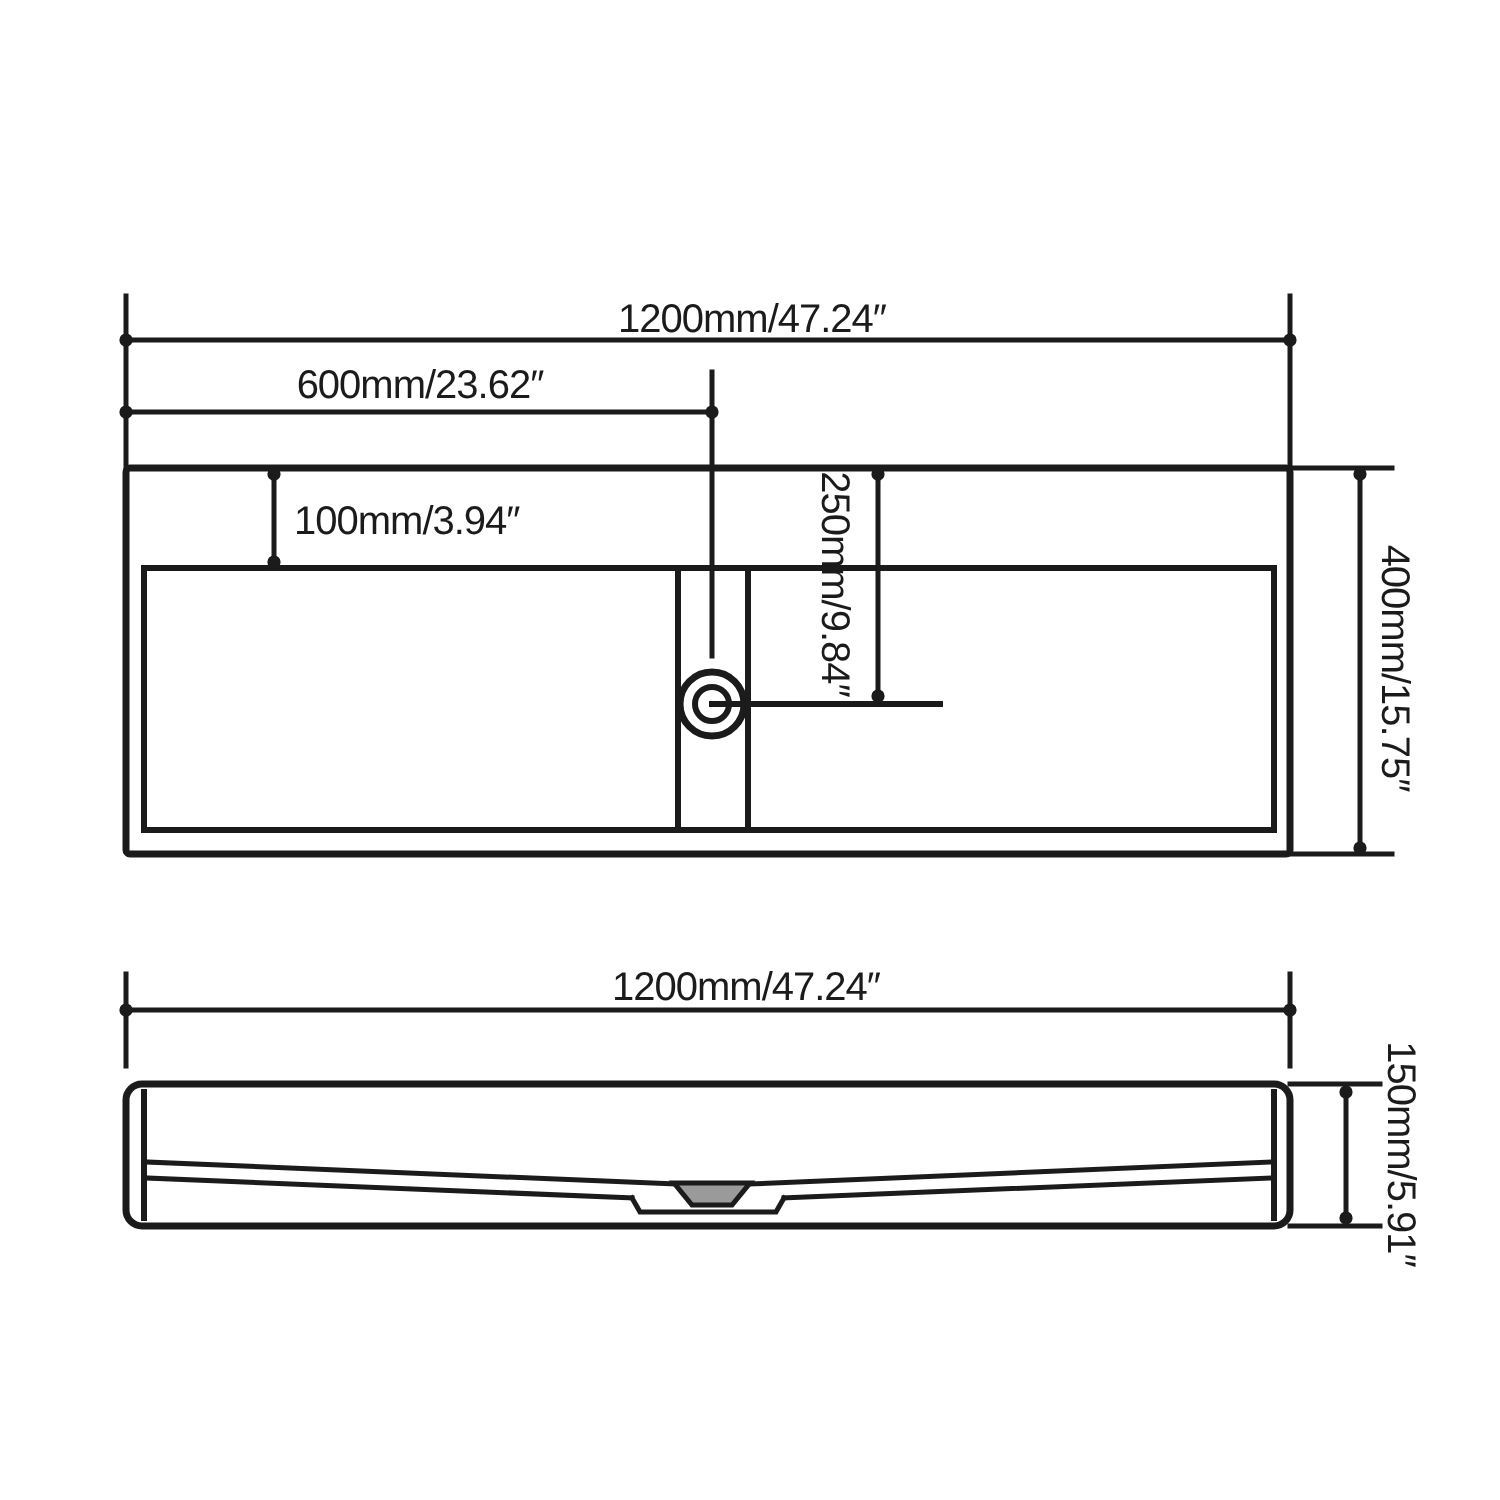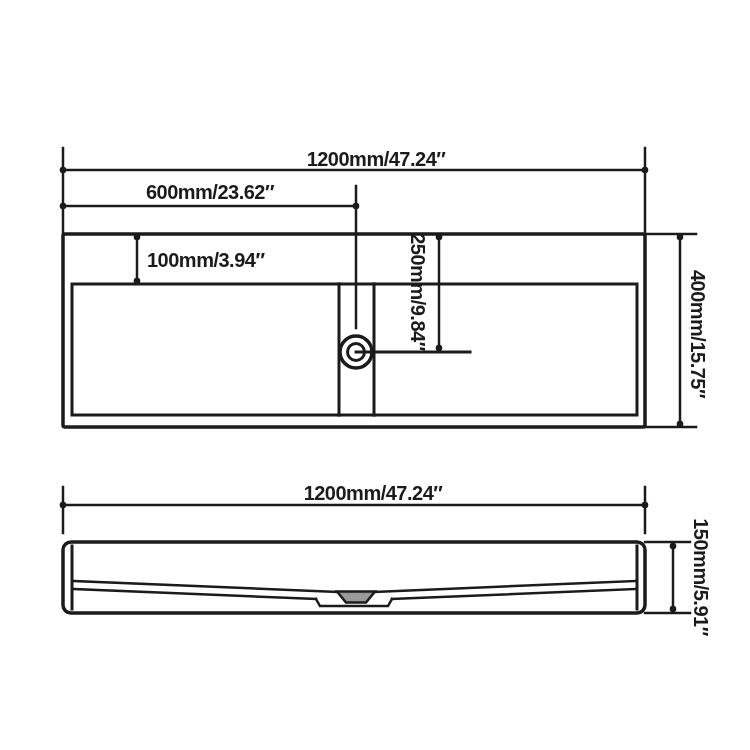--- a/index.html
+++ b/index.html
@@ -3,21 +3,21 @@
 <meta charset="utf-8">
 <style>
   :root {
     --line: #1b1b1b;
     --background: #ffffff;
     --drain_fill: #9a9a9a;
   }
   html, body { margin: 0; padding: 0; background: var(--background); }
   .canvas {
     width: 750px; height: 750px; position: relative;
-    background: var(--background); overflow: hidden; font-weight: bold;
+    background: var(--background); overflow: hidden;
   }
   svg { display: block; }
   .ln  { stroke: var(--line); fill: none; stroke-linecap: square; }
   .w25 { stroke-width: 2.5; }
   .w3  { stroke-width: 3; }
   .w35 { stroke-width: 3.5; }
   .dot { fill: var(--line); stroke: none; }
   .dim-text {
     font-family: "Liberation Sans", sans-serif;
     font-size: 20px;

